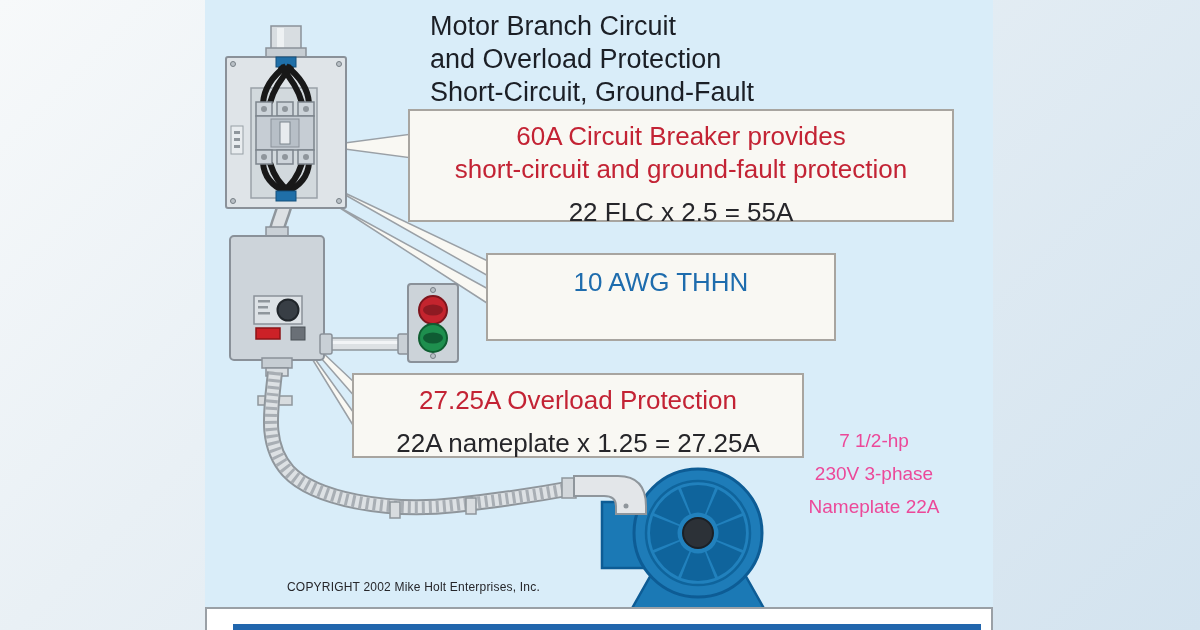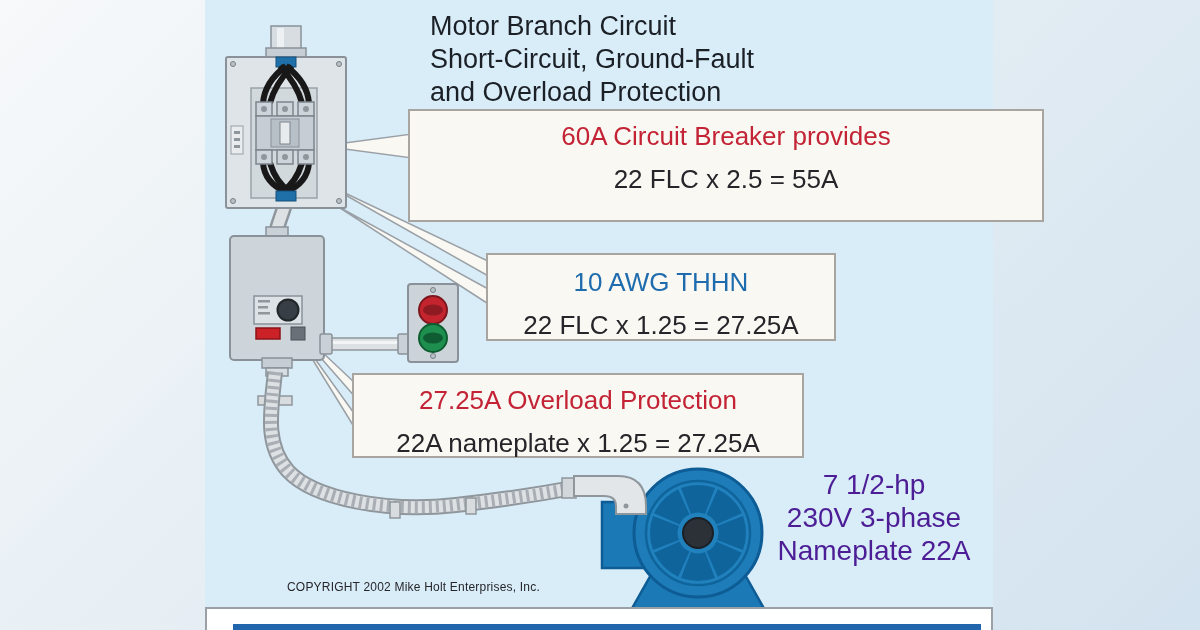--- a/index.html
+++ b/index.html
@@ -24,29 +24,29 @@
   .title{
     position:absolute;left:430px;top:10px;width:420px;z-index:7;
     text-align:left;color:#1b1f26;font-size:27px;line-height:33px;
   }
   .callout{
     position:absolute;background:#f9f8f3;border:2px solid #a8a5a0;
     text-align:center;z-index:7;box-sizing:border-box;
   }
   .callout .head{font-size:26px;line-height:33px;}
   .callout .formula{font-size:26px;line-height:33px;color:#26262a;margin-top:10px;}
-  .co-breaker{left:408px;top:109px;width:636px;height:113px;padding-top:9px;}
+  .co-breaker{left:408px;top:109px;width:546px;height:113px;padding-top:9px;}
   .co-breaker .head{color:#c32334;}
   .co-conductor{left:486px;top:253px;width:350px;height:88px;padding-top:11px;}
   .co-conductor .head{color:#1e6cad;}
   .co-overload{left:352px;top:373px;width:452px;height:85px;padding-top:9px;}
   .co-overload .head{color:#c32334;}
   .motor-specs{
-    position:absolute;left:760px;top:468px;width:228px;z-index:7;
-    text-align:center;color:#4c1d95;font-size:28px;line-height:33px;
+    position:absolute;left:760px;top:424px;width:228px;z-index:7;
+    text-align:center;color:#ec4899;font-size:19px;line-height:33px;
   }
   .copyright{
     position:absolute;left:287px;top:580px;z-index:7;
     font-size:12px;color:#26262a;letter-spacing:0.2px;
   }
 </style>
 </head>
 <body>
 
 <div class="panel"></div>
@@ -180,32 +180,32 @@
     <path d="M574 476 L618 476 Q646 476 646 506 L646 514 L616 514 L616 506 Q616 496 604 496 L574 496 Z" fill="#e3e6e9" stroke="#8f969c" stroke-width="2"></path>
     <circle cx="626" cy="506" r="2.5" fill="#8f969c"></circle>
   </g>
 </svg>
 
 <div class="bottom-bar"></div>
 <div class="bottom-strip"></div>
 
 <div class="title">
   <div>Motor Branch Circuit</div>
+  <div>and Overload Protection</div>
   <div>Short-Circuit, Ground-Fault</div>
-  <div>and Overload Protection</div>
 </div>
 
 <div class="callout co-breaker">
   <div class="head">60A Circuit Breaker provides</div>
+  <div class="head">short-circuit and ground-fault protection</div>
   <div class="formula">22 FLC x 2.5 = 55A</div>
 </div>
 
 <div class="callout co-conductor">
   <div class="head">10 AWG THHN</div>
-  <div class="formula">22 FLC x 1.25 = 27.25A</div>
 </div>
 
 <div class="callout co-overload">
   <div class="head">27.25A Overload Protection</div>
   <div class="formula">22A nameplate x 1.25 = 27.25A</div>
 </div>
 
 <div class="motor-specs">
   <div>7 1/2-hp</div>
   <div>230V 3-phase</div>

